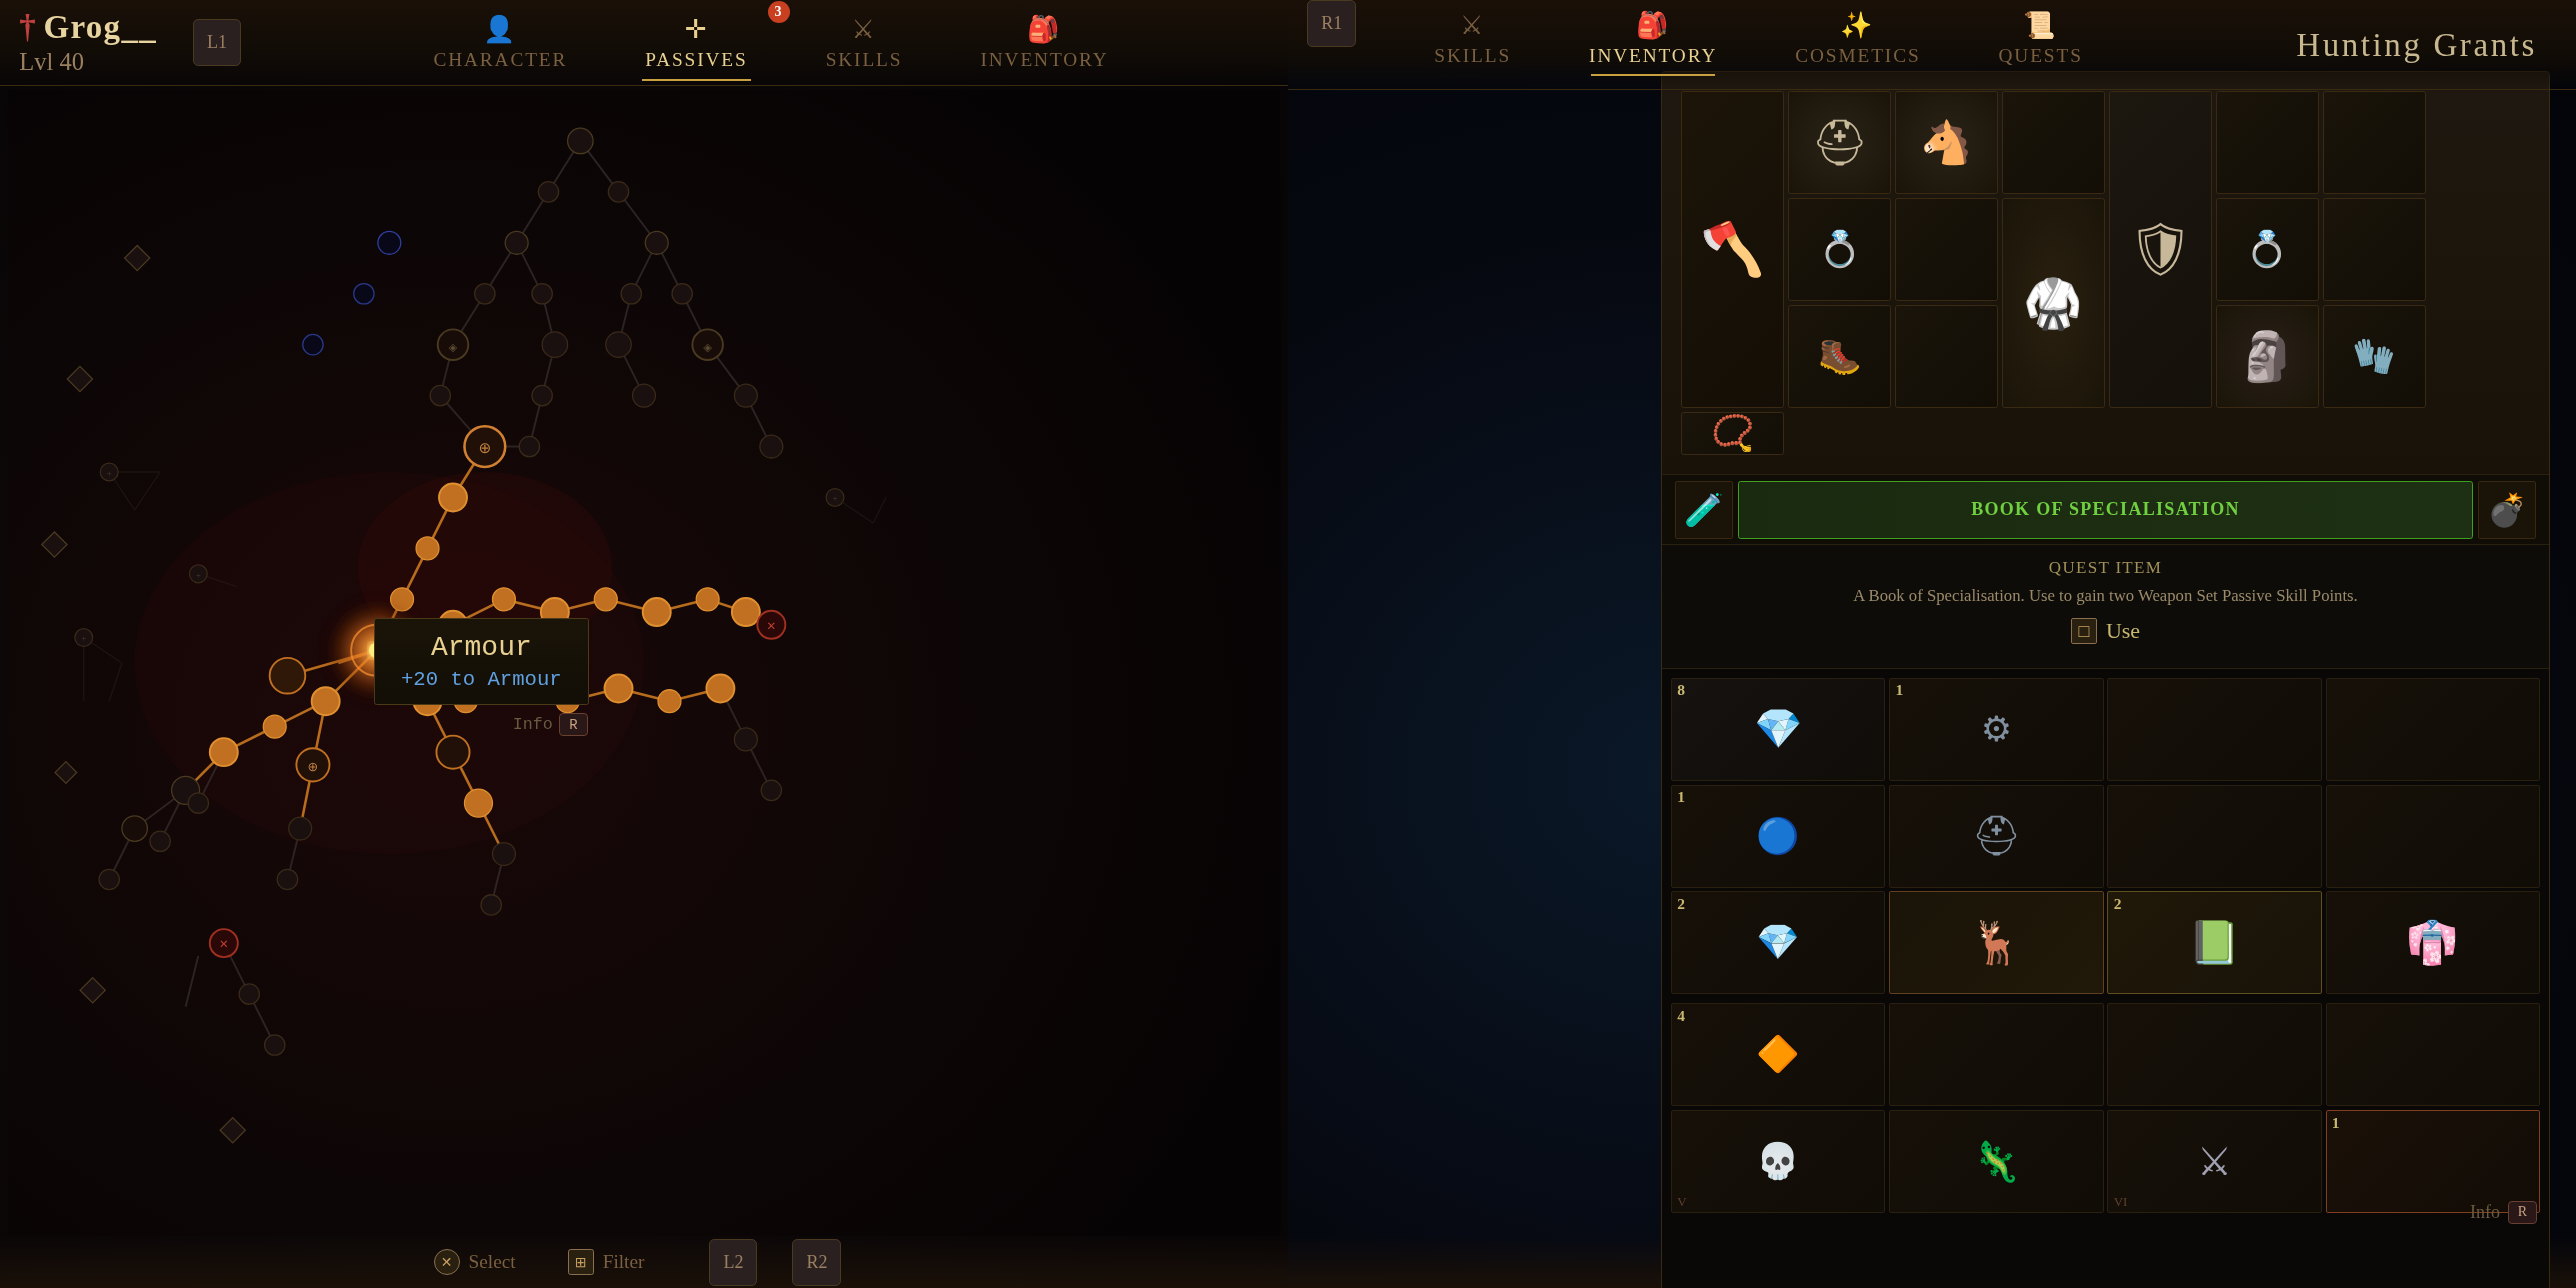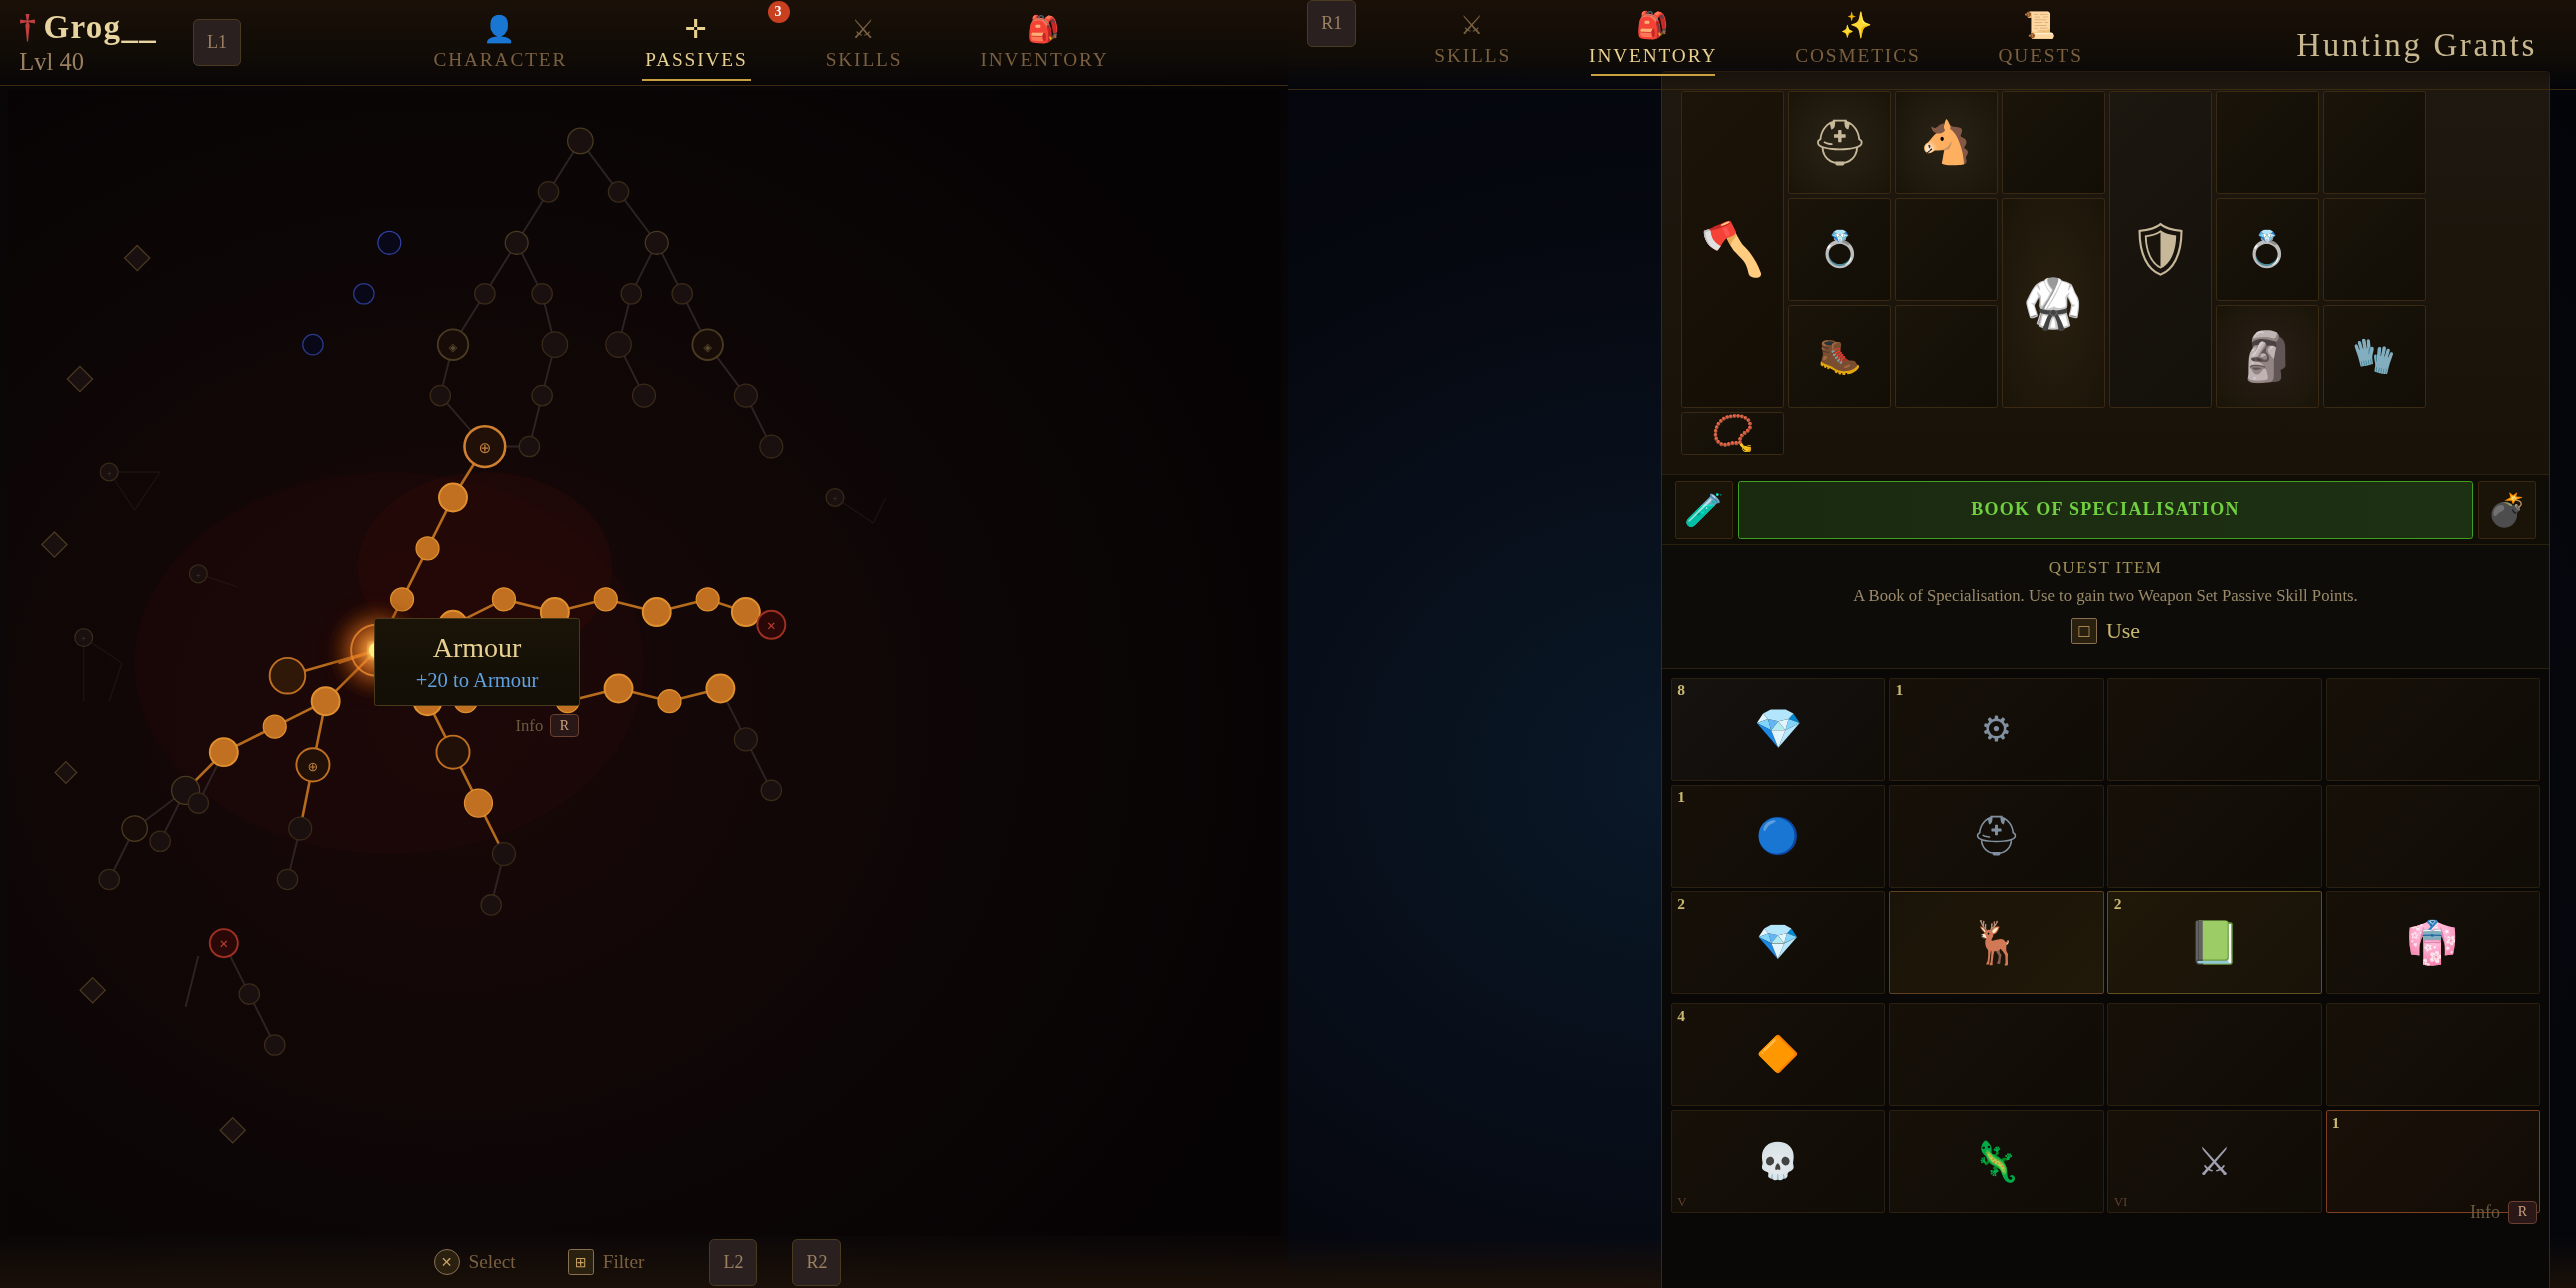--- a/index.html
+++ b/index.html
@@ -145,20 +145,21 @@
     
     .armour-tooltip {
       position: absolute;
       top: 528px;
       left: 374px;
       background: linear-gradient(180deg, #1a1408 0%, #120e06 100%);
       border: 1.3px solid #4a3a18;
       border-radius: 2.6px;
       padding: 13px 26px;
       min-width: 206px;
+      font-family: Liberation Mono, monospace;
     }
 
     .armour-tooltip-title {
       font-size: 28px;
       color: #e8d090;
       text-align: center;
       margin-bottom: 5.2px;
     }
 
     .armour-tooltip-stat {

